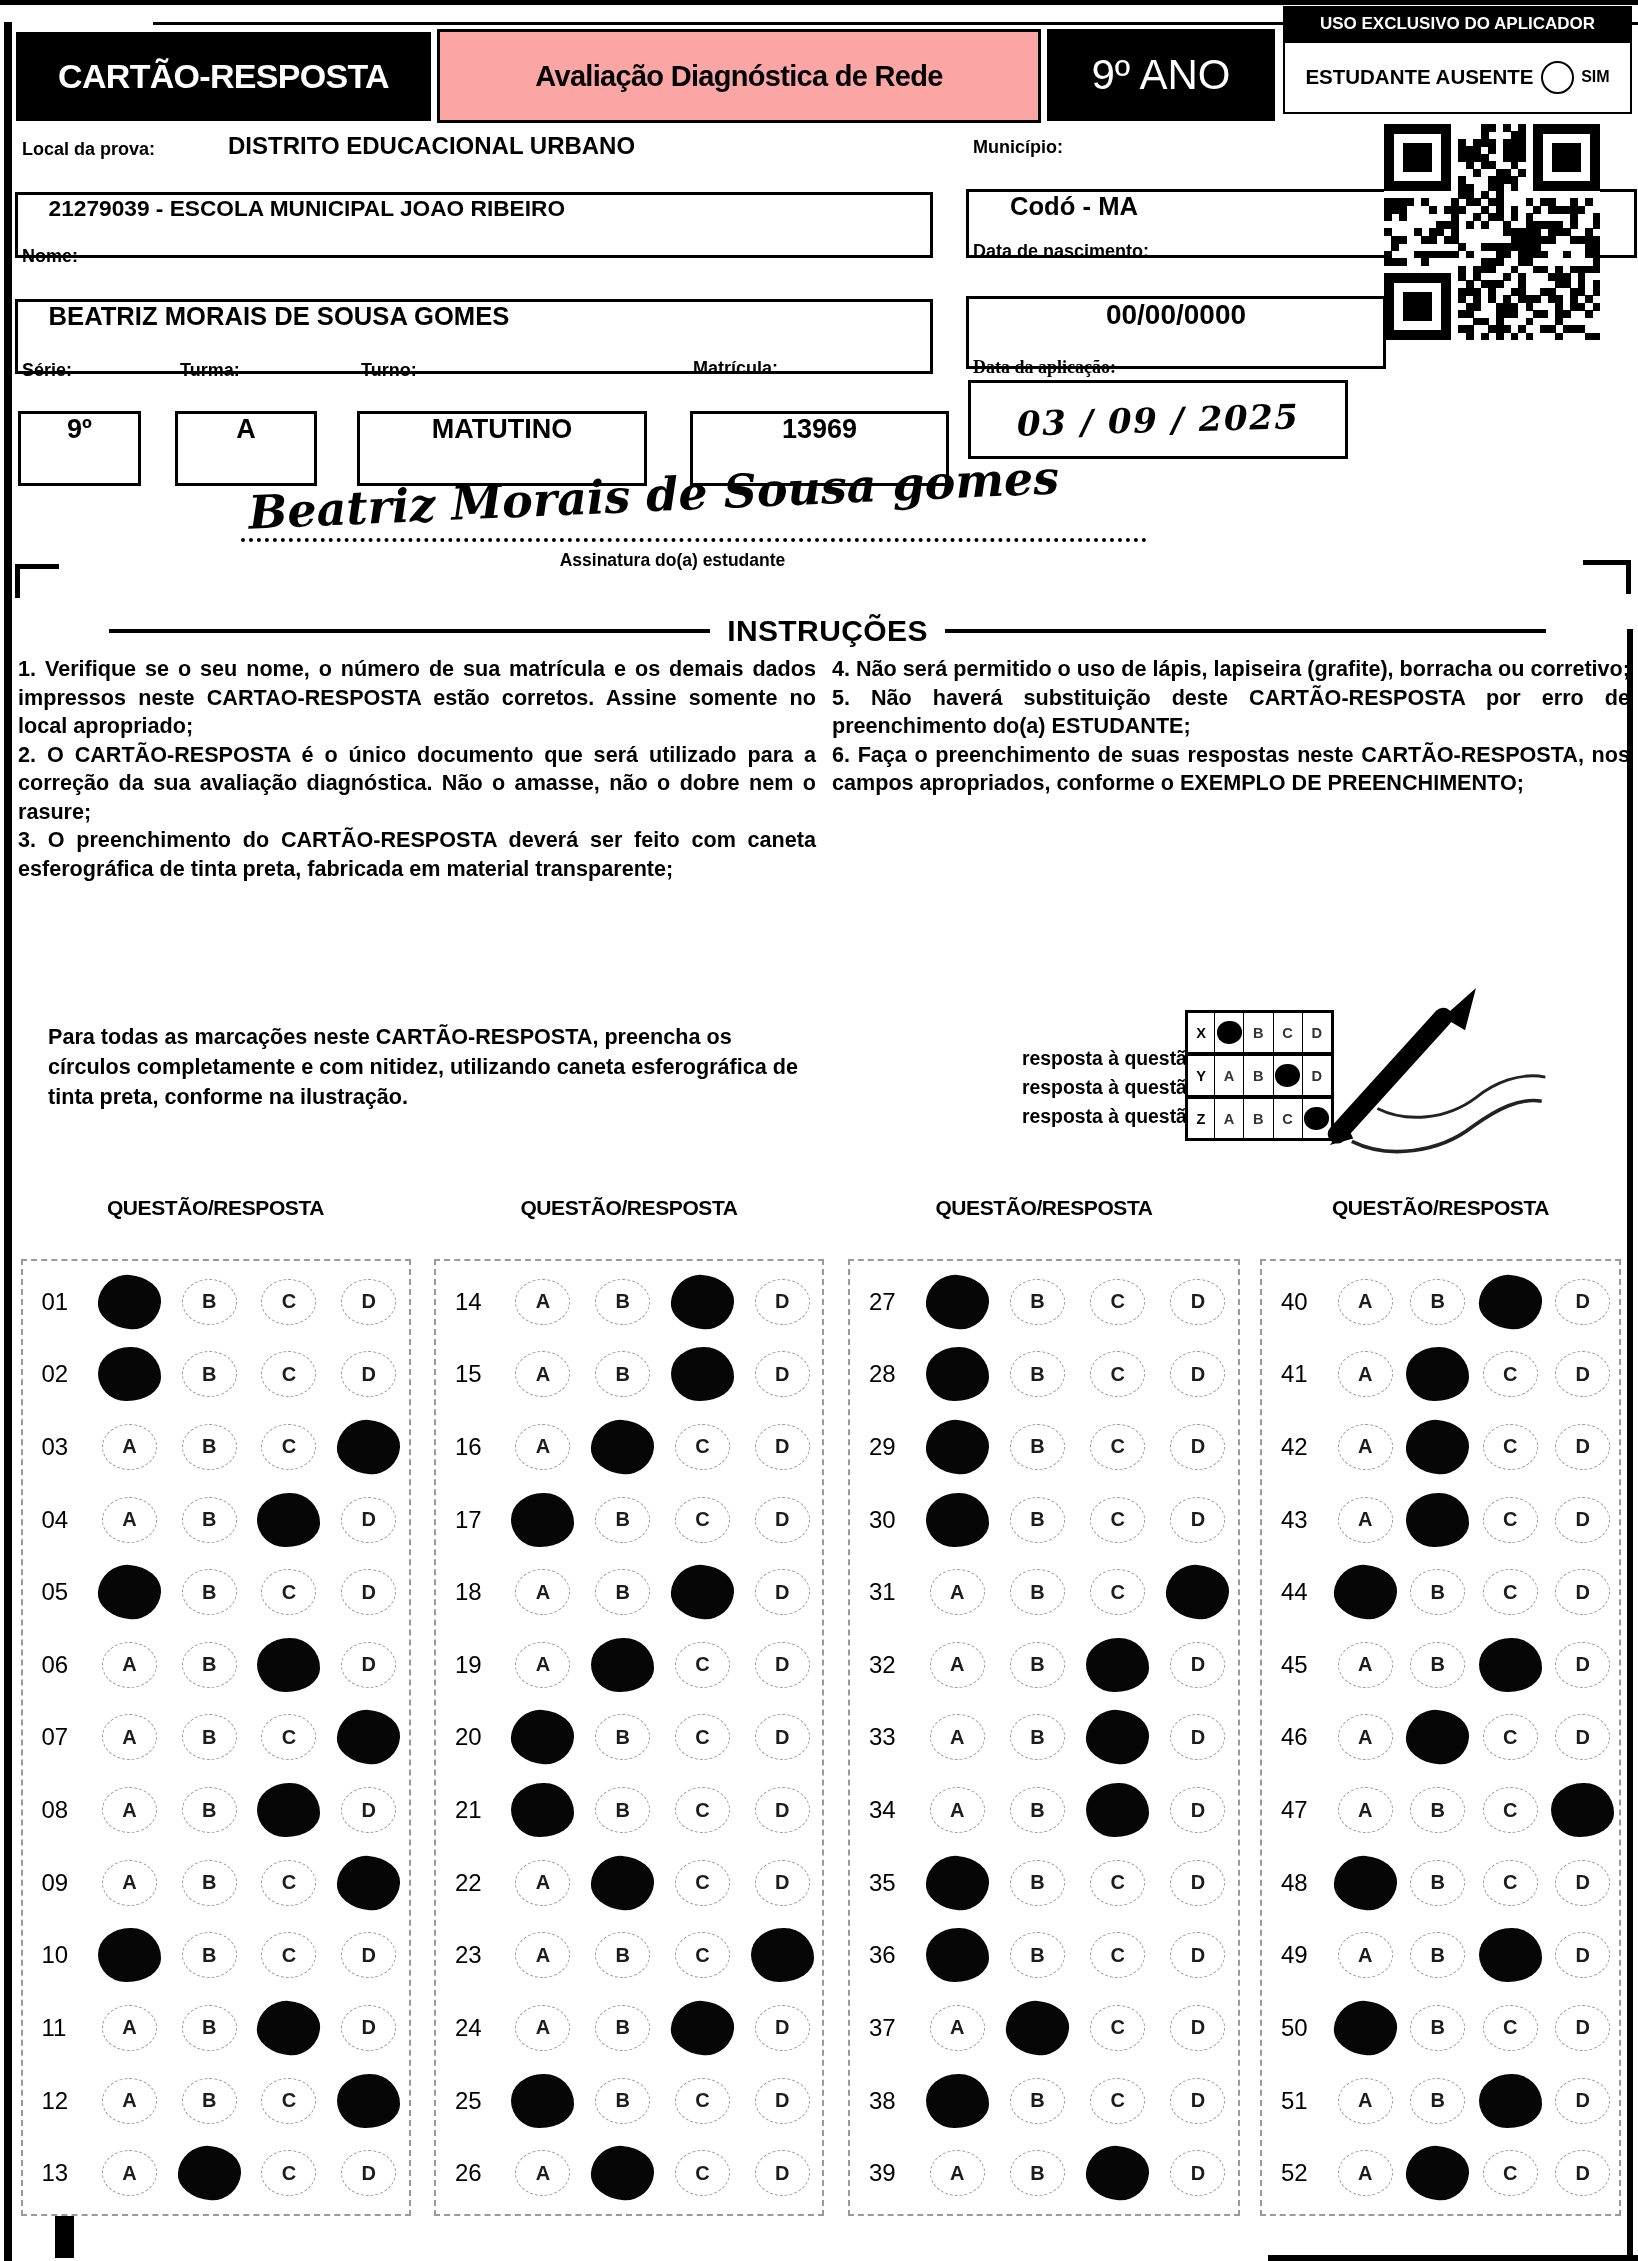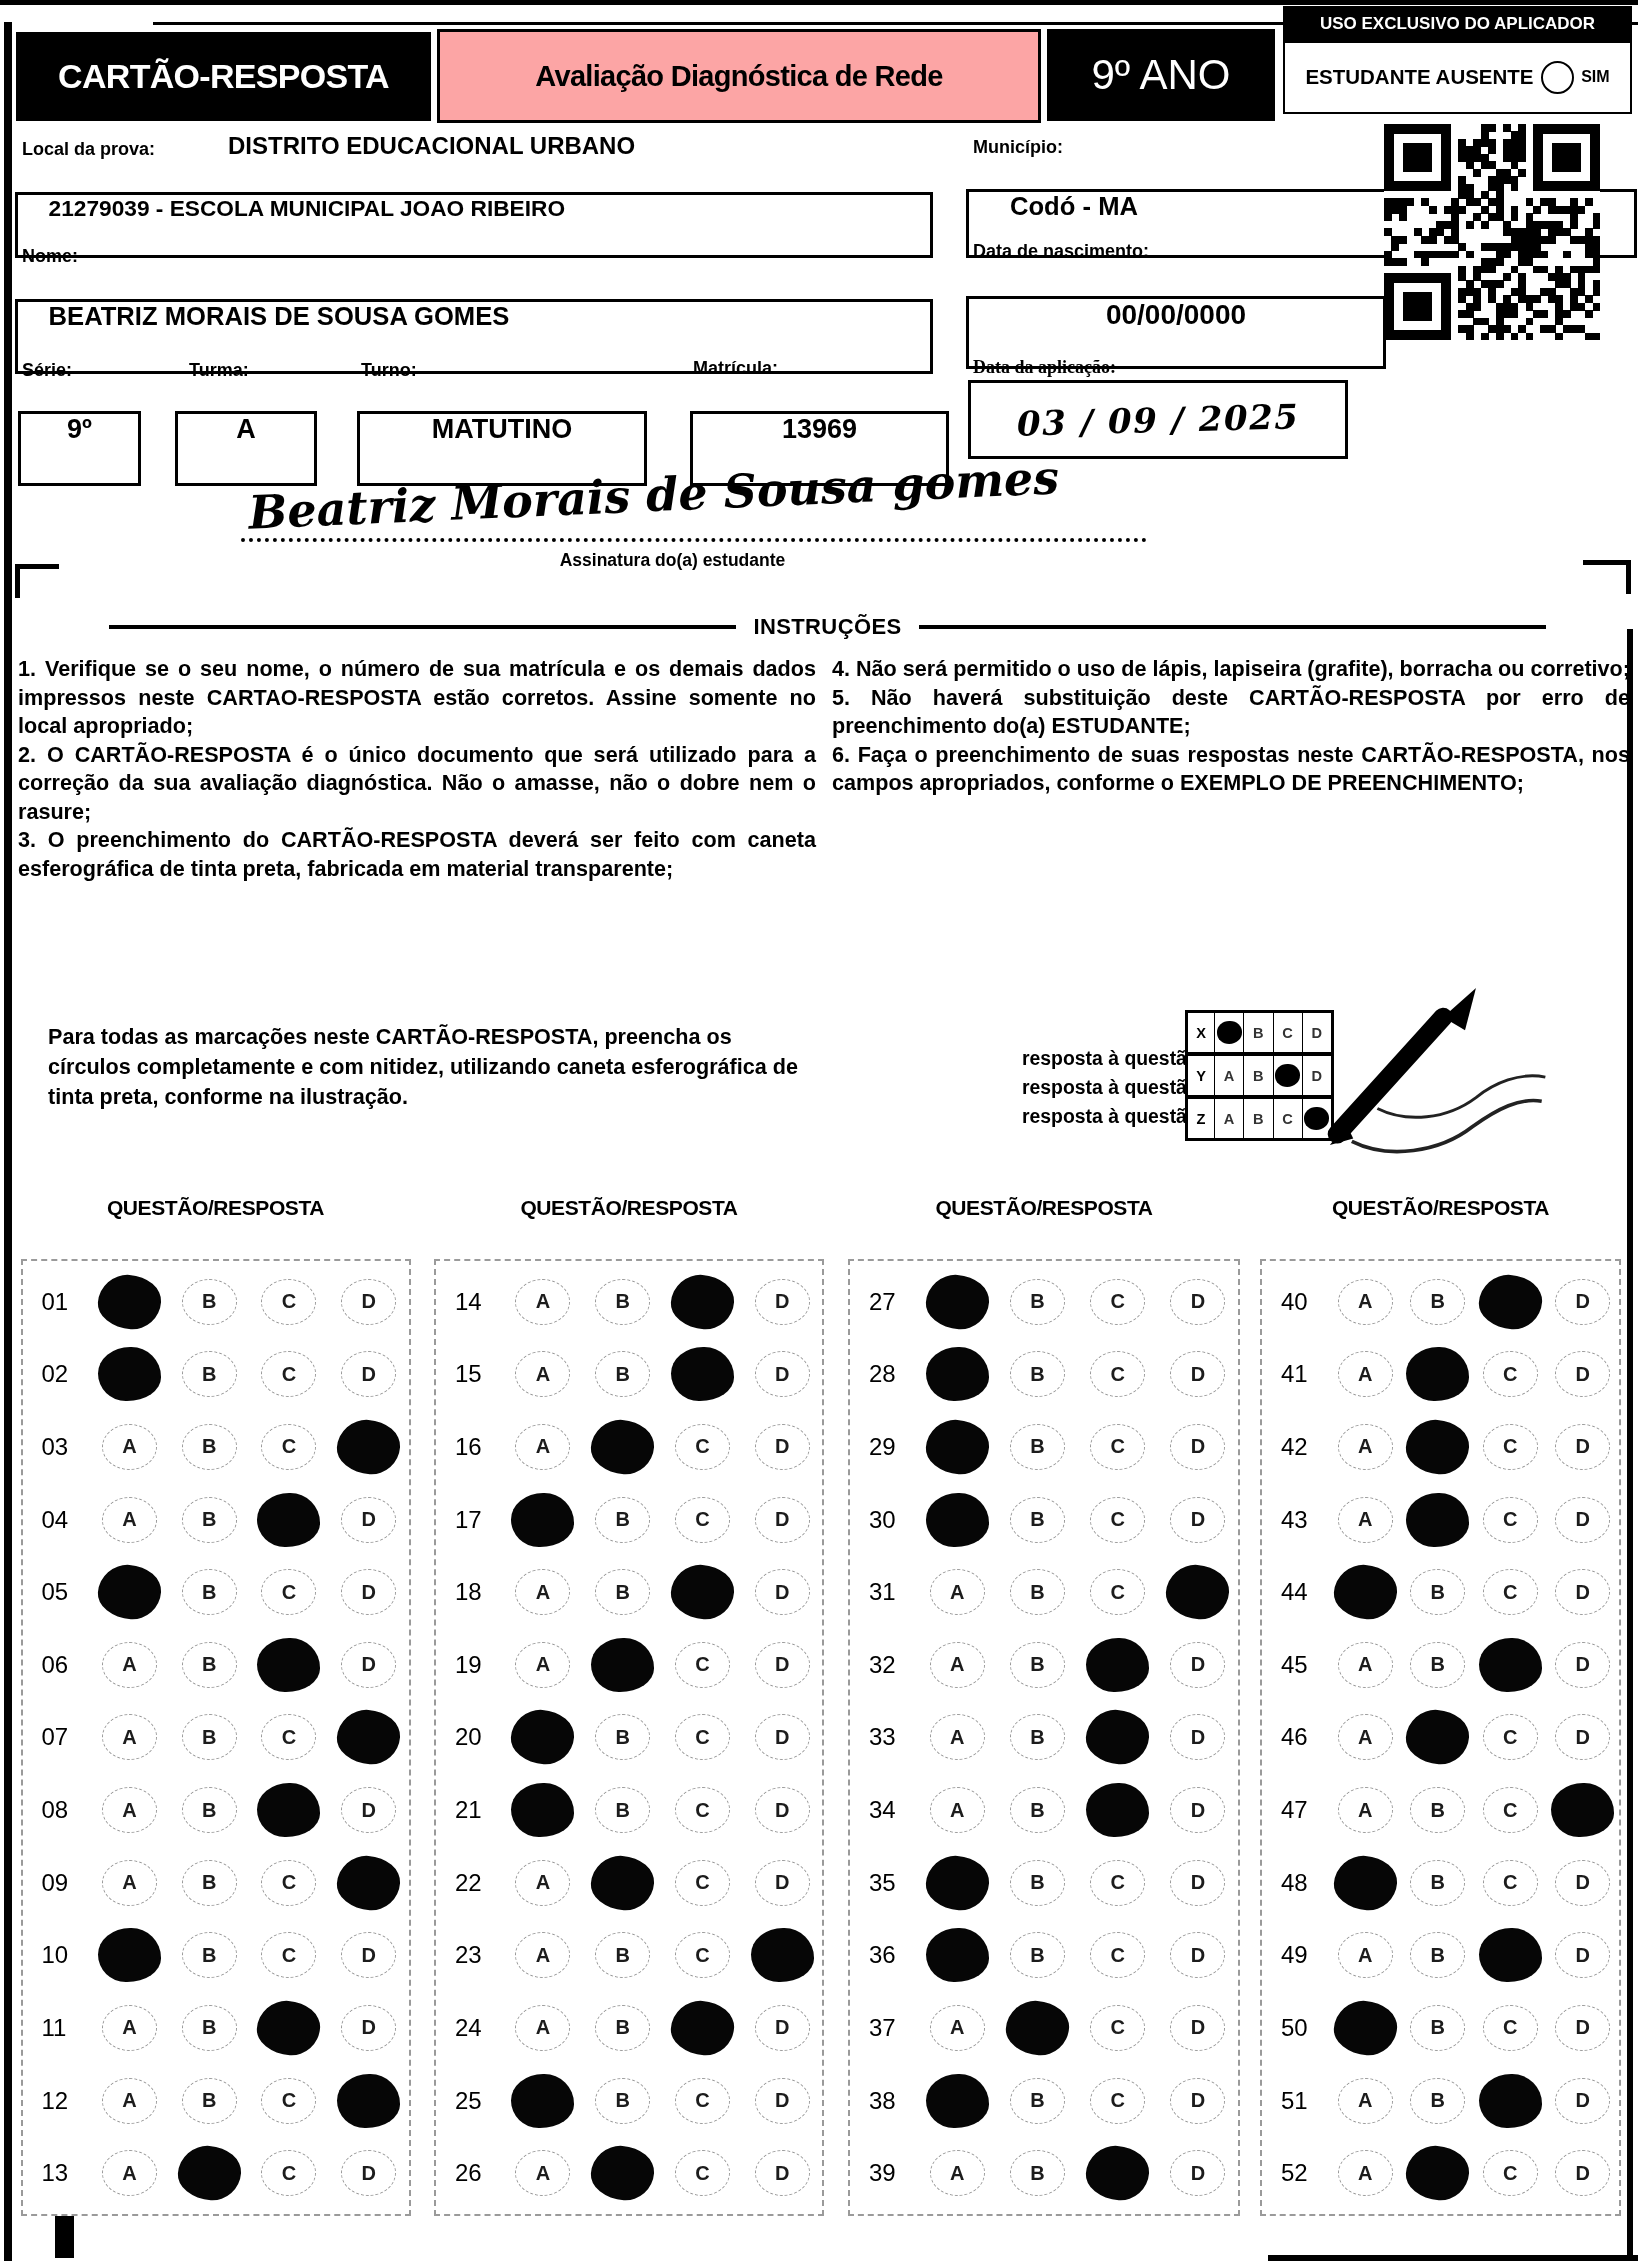--- a/index.html
+++ b/index.html
@@ -49,21 +49,21 @@
   .mun-box .val{font-size:25.6px;padding:0 0 8.8px 41px;}
   .nome-lbl{left:22px;top:246px;}
   .nasc-lbl{left:973px;top:241px;}
   .nome-box{left:14.6px;top:272px;width:912px;height:69px;}
   .nome-box .val{font-size:25.6px;padding:0 0 8.8px 31px;}
   .nasc-box{left:966px;top:269px;width:414px;height:67px;justify-content:center;}
   .nasc-box .val{font-size:28px;padding-bottom:26px;}
   .qr{left:1384px;top:124px;width:216px;height:216px;}
 
   .serie-lbl{left:22px;top:360px;}
-  .turma-lbl{left:180px;top:360px;margin-left:9px;}
+  .turma-lbl{left:180px;top:360px;}
   .turno-lbl{left:361px;top:360px;}
   .matr-lbl{left:693px;top:358px;}
   .aplic-lbl{left:973px;top:357px;font-family:Liberation Serif, serif;}
   .serie-box{left:18px;top:384px;width:117px;height:69px;justify-content:center;}
   .turma-box{left:175px;top:384px;width:136px;height:69px;justify-content:center;}
   .turno-box{left:357px;top:384px;width:284px;height:69px;justify-content:center;}
   .matr-box{left:690px;top:384px;width:253px;height:69px;justify-content:center;}
   .aplic-box{left:968px;top:380px;width:374px;height:73px;border:3.7px solid #000;background:#fff;
     display:flex;align-items:center;justify-content:center;}
   .smallval .val{font-size:27px;padding-bottom:7.3px;}
@@ -72,21 +72,21 @@
 
   .sig-line{left:241px;top:538px;width:906px;border-bottom:4.4px dotted #000;height:0;}
   .sig-text{left:248px;top:465px;width:950px;font-size:46px;transform:rotate(-2.5deg);white-space:nowrap;}
   .sig-caption{left:468px;top:550px;width:409px;text-align:center;font-size:17.5px;font-weight:bold;}
 
   
   .instr-head{left:18px;top:614px;width:1608px;display:flex;align-items:center;gap:17.5px;}
   .instr-head .hl{height:3.7px;background:#000;flex:1;}
   .instr-head .hl.l{max-width:629px;margin-left:91px;}
   .instr-head .hl.r{max-width:629px;margin-right:80px;}
-  .instr-title{font-size:22px;font-weight:bold;letter-spacing:0.4px;}
+  .instr-title{font-size:30px;font-weight:bold;letter-spacing:0.4px;}
   .instr-col{top:655px;font-size:21.6px;font-weight:bold;line-height:1.32;text-align:justify;}
   .instr-col p{margin:0;}
   .instr-left{left:18px;width:798px;}
   .instr-right{left:832px;width:798px;}
 
   
   .ex-par{left:48px;top:1022px;width:771px;font-size:21.6px;font-weight:bold;line-height:1.4;}
   .ex-legend{left:1022px;top:1044px;font-size:19.4px;font-weight:bold;line-height:1.5;white-space:nowrap;}
   .ex-grid{left:1185px;top:1010px;width:143px;border:3.7px solid #000;background:#fff;}
   .ex-row{display:flex;border-bottom:4.4px solid #000;height:39px;}

